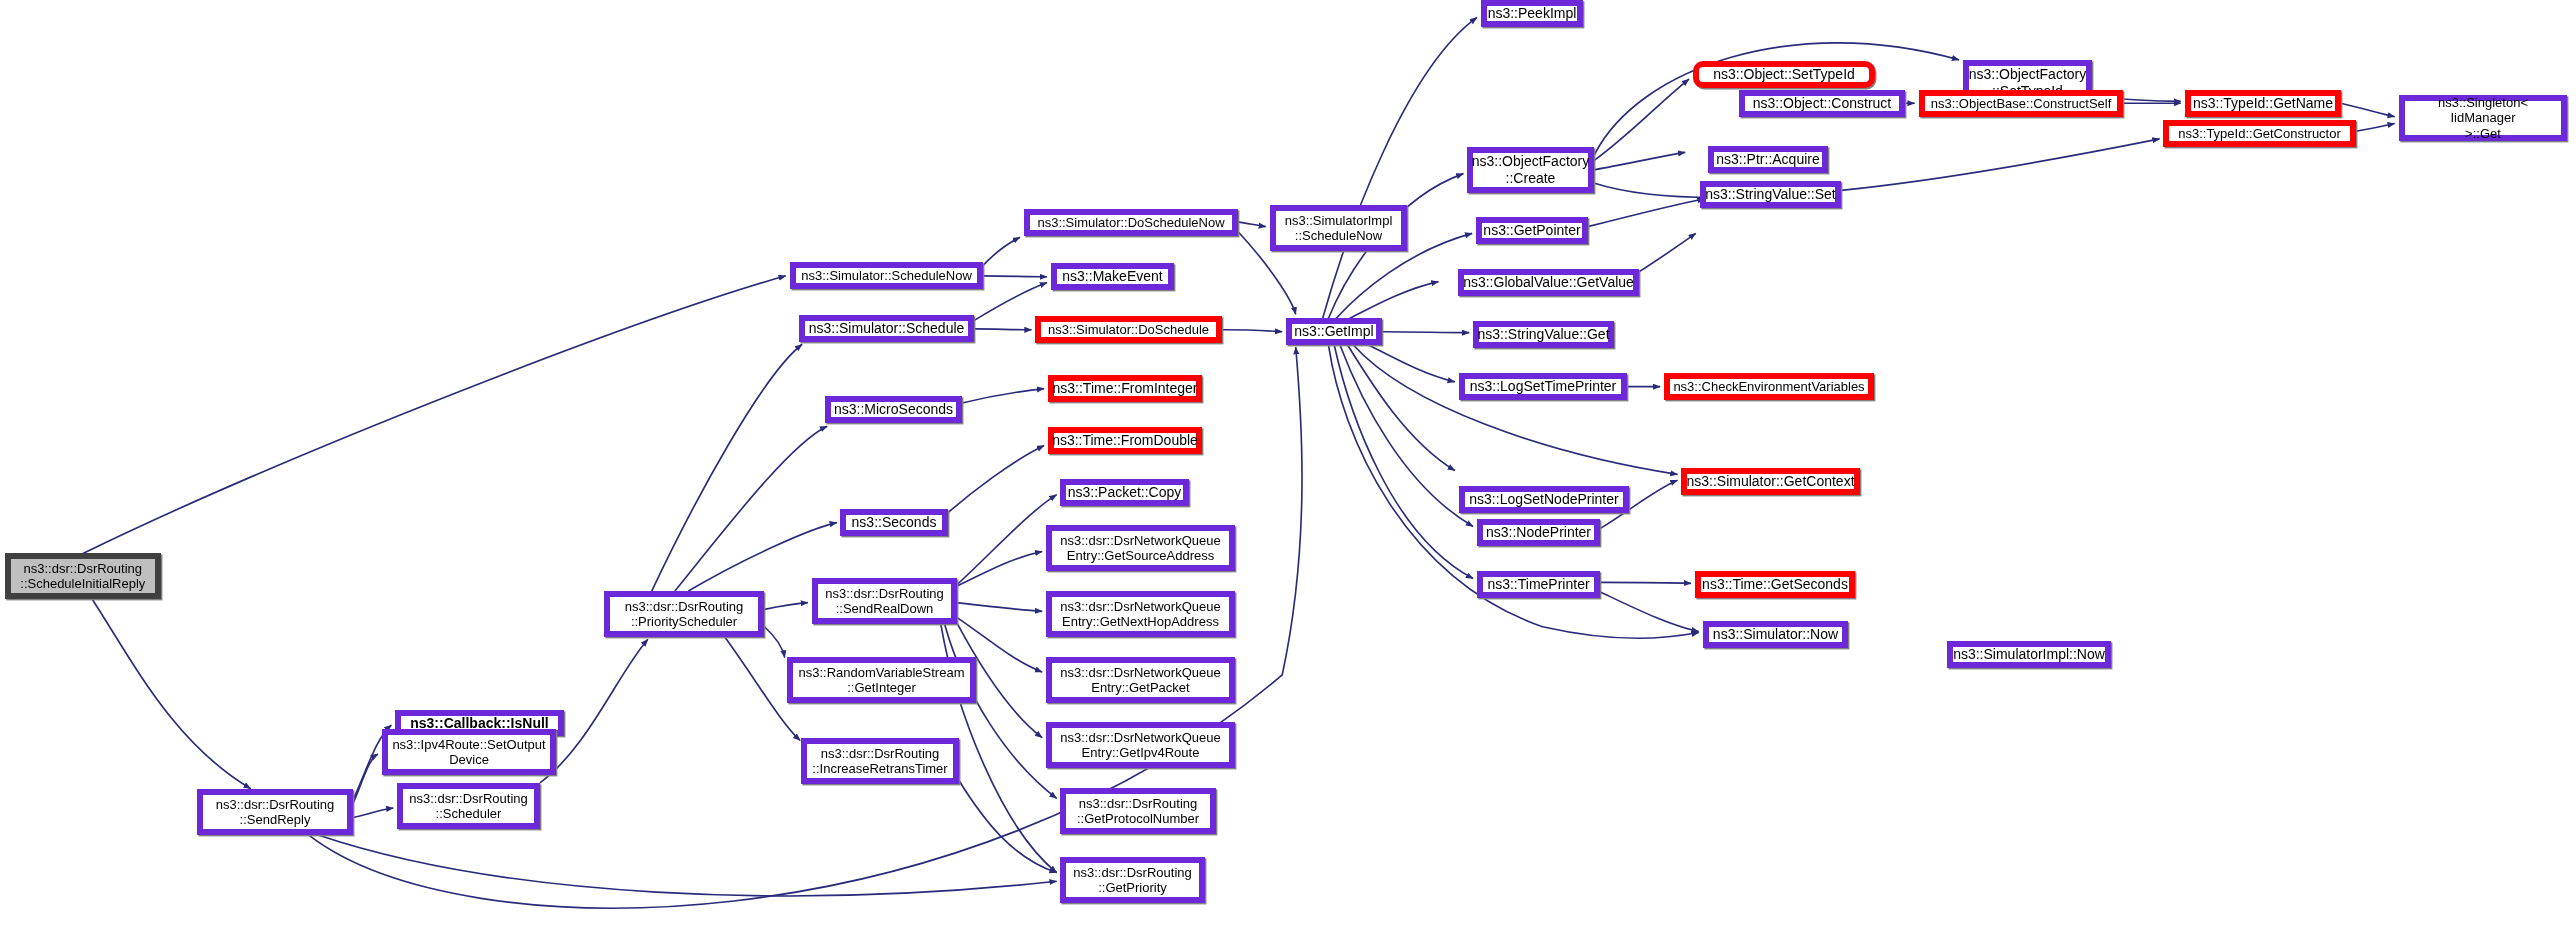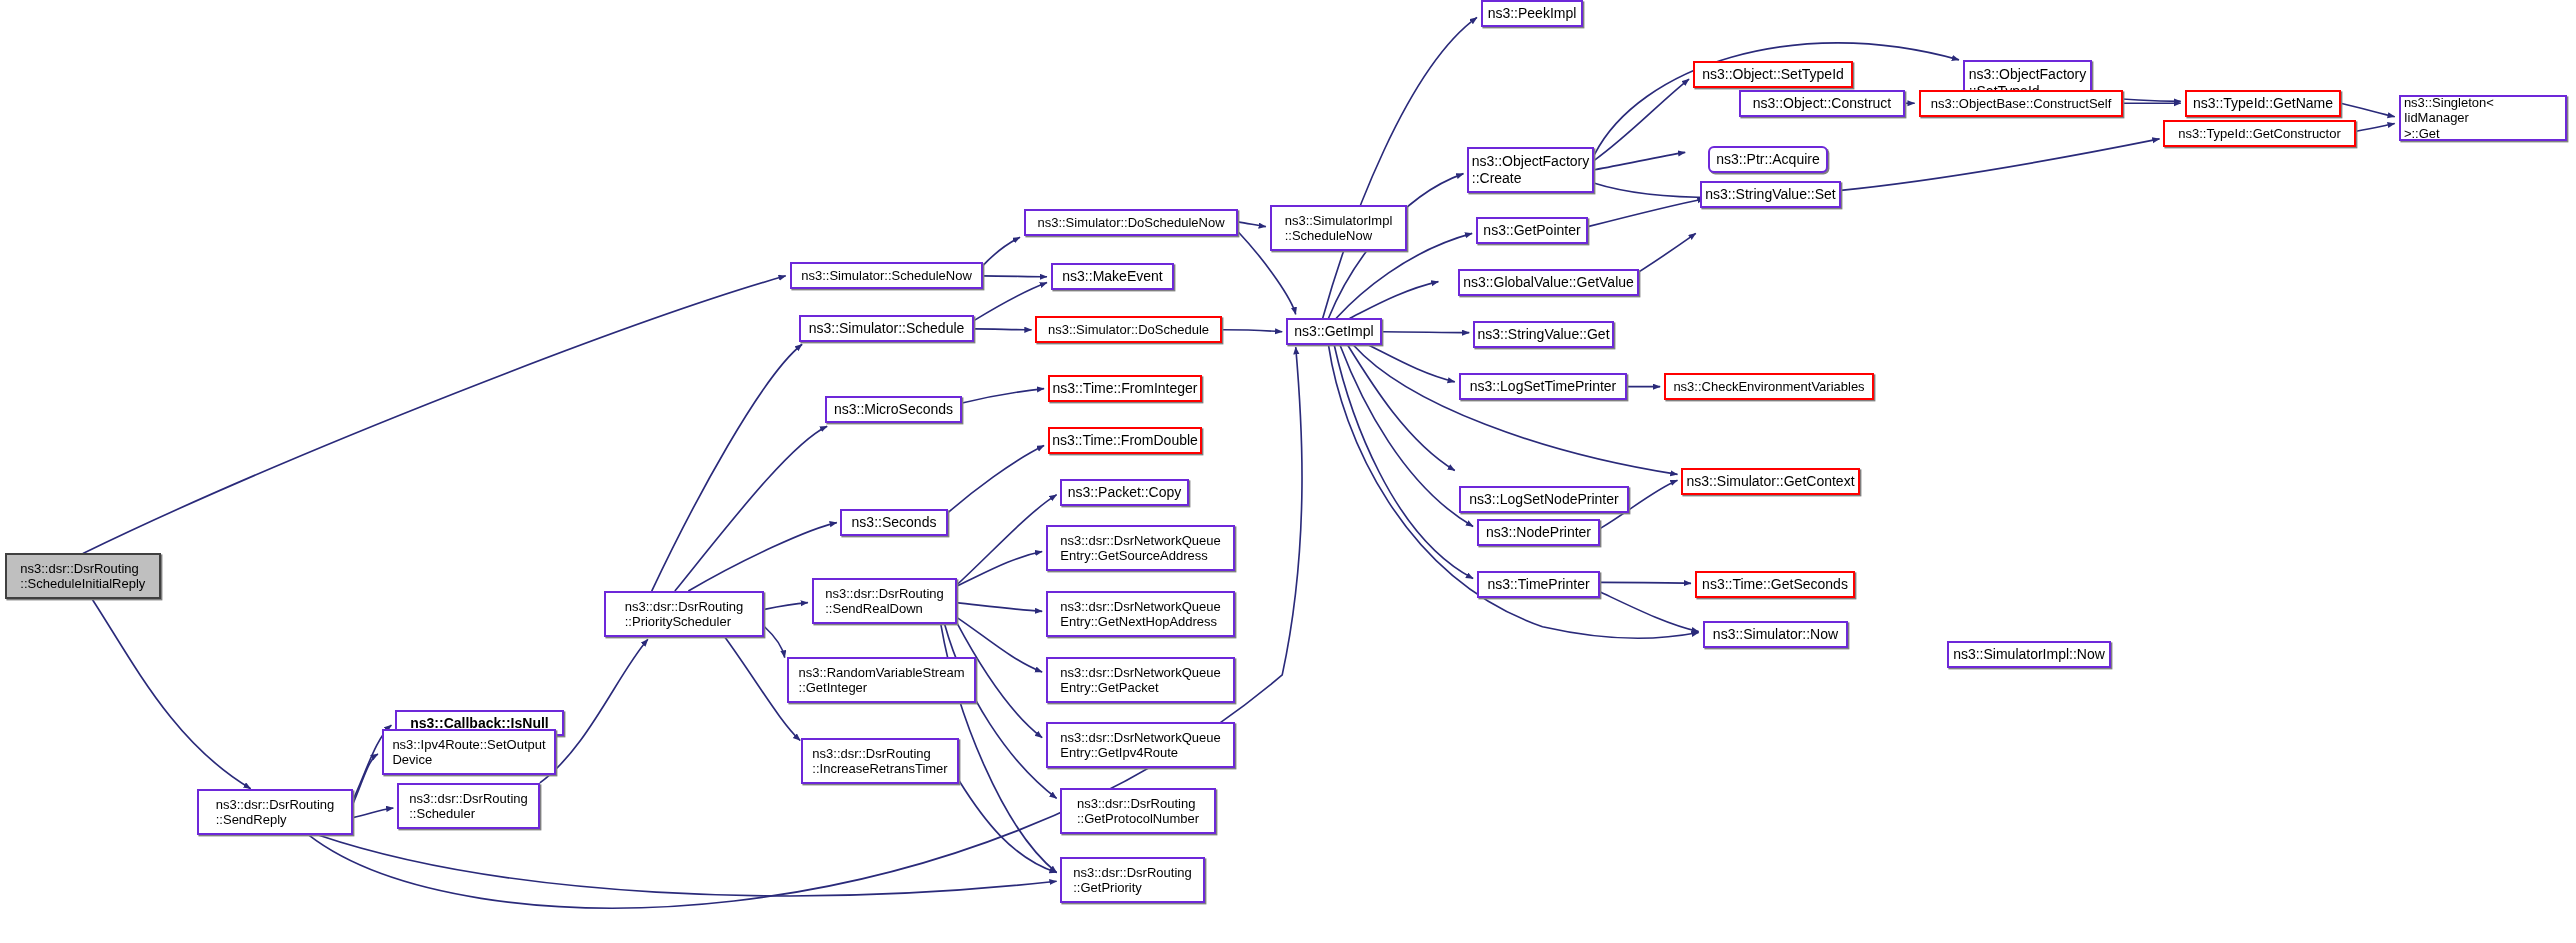--- a/index.html
+++ b/index.html
@@ -1,21 +1,21 @@
 <!DOCTYPE html>
 <html><head>
 <meta charset="utf-8">
 <style>
   html,body{margin:0;padding:0;background:#ffffff;}
   #canvas{position:relative;width:2576px;height:944px;background:#ffffff;
           font-family:"Liberation Sans","DejaVu Sans",sans-serif;overflow:hidden;}
   #edges{position:absolute;left:0;top:0;width:2576px;height:944px;}
   .node{position:absolute;box-sizing:border-box;display:flex;align-items:center;
-        justify-content:center;text-align:left;background:#ffffff;
-        border:2px solid #6d28d9;color:#000000;line-height:1.18;
+        justify-content:center;text-align:center;background:#ffffff;
+        border:6px solid #6d28d9;color:#000000;line-height:1.18;
         font-size:14px;padding:1px 2.9px;white-space:pre-line;
         box-shadow:1.4px 1.4px 0 0 #808080;}
   .node.red{border-color:#ff0000;}
   .node.root{background:#bfbfbf;border-color:#404040;}
   .node.small{font-size:13px;}
 </style>
 </head>
 <body>
 
 <div id="canvas">
@@ -131,23 +131,23 @@
       <div class="node" style="left: 1481px; top: 0px; width: 102px; height: 27px;">ns3::PeekImpl</div>
       <div class="node" style="left: 1467px; top: 147px; width: 127px; height: 46px;">ns3::ObjectFactory
 ::Create</div>
       <div class="node" style="left: 1476px; top: 217px; width: 112px; height: 27px;">ns3::GetPointer</div>
       <div class="node" style="left: 1442px; top: 269px; width: 181px; height: 27px; margin-left: 16px;">ns3::GlobalValue::GetValue</div>
       <div class="node" style="left: 1473px; top: 321px; width: 141px; height: 27px;">ns3::StringValue::Get</div>
       <div class="node" style="left: 1459px; top: 373px; width: 168px; height: 27px;">ns3::LogSetTimePrinter</div>
       <div class="node" style="left: 1459px; top: 468px; width: 170px; height: 27px; margin-top: 18px;">ns3::LogSetNodePrinter</div>
       <div class="node" style="left: 1477px; top: 519px; width: 123px; height: 27px;">ns3::NodePrinter</div>
       <div class="node" style="left: 1477px; top: 571px; width: 123px; height: 27px;">ns3::TimePrinter</div>
-      <div class="node red" style="left: 1693px; top: 61px; width: 160px; height: 27px;">ns3::Object::SetTypeId</div>
+      <div class="node red" style="left: 1693px; top: 61px; width: 182px; height: 27px; border-radius: 10px;">ns3::Object::SetTypeId</div>
       <div class="node" style="left: 1739px; top: 90px; width: 166px; height: 27px;">ns3::Object::Construct</div>
-      <div class="node" style="left: 1708px; top: 146px; width: 120px; height: 27px; border-radius: 6px;">ns3::Ptr::Acquire</div>
+      <div class="node" style="left: 1708px; top: 146px; width: 120px; height: 27px;">ns3::Ptr::Acquire</div>
       <div class="node" style="left: 1700px; top: 181px; width: 141px; height: 27px;">ns3::StringValue::Set</div>
       <div class="node red small" style="left: 1664px; top: 373px; width: 210px; height: 27px;">ns3::CheckEnvironmentVariables</div>
       <div class="node red" style="left: 1681px; top: 468px; width: 179px; height: 27px;">ns3::Simulator::GetContext</div>
       <div class="node red" style="left: 1695px; top: 571px; width: 160px; height: 27px;">ns3::Time::GetSeconds</div>
       <div class="node" style="left: 1703px; top: 621px; width: 145px; height: 27px;">ns3::Simulator::Now</div>
       <div class="node" style="left: 1963px; top: 60px; width: 129px; height: 46px;">ns3::ObjectFactory
 ::SetTypeId</div>
       <div class="node red small" style="left: 1919px; top: 90px; width: 204px; height: 27px;">ns3::ObjectBase::ConstructSelf</div>
       <div class="node red" style="left: 2185px; top: 90px; width: 156px; height: 27px;">ns3::TypeId::GetName</div>
       <div class="node red small" style="left: 2163px; top: 120px; width: 193px; height: 27px;">ns3::TypeId::GetConstructor</div>

